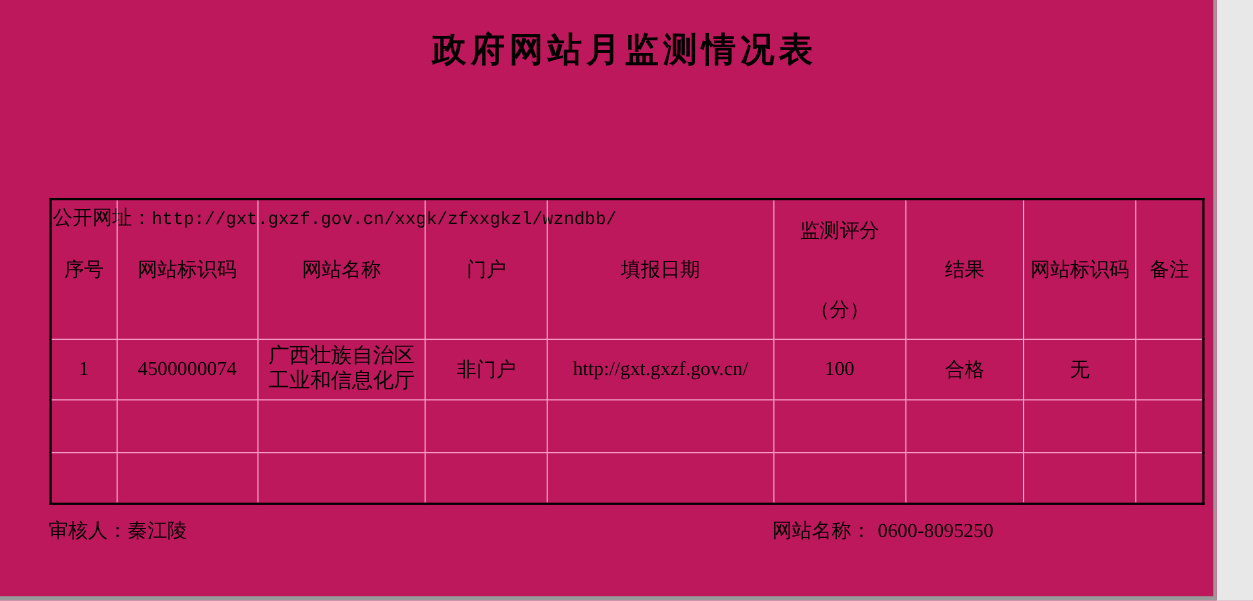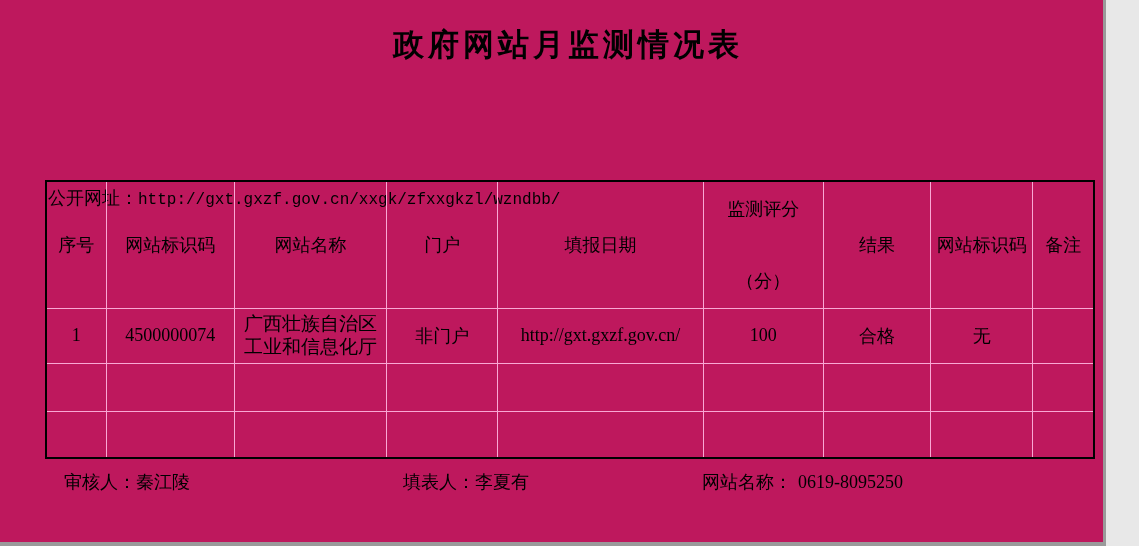--- a/index.html
+++ b/index.html
@@ -54,21 +54,21 @@
   .score-head-gap { height:48px; }
   td.cell-site-name {
     text-align:left; padding:0 2px;
     font-size:19px; line-height:1.2;
   }
   td.cell-home-url {
     text-align:left; padding:0;
     white-space:nowrap;
   }
   .footer-item { position:absolute; top:470px; font-size:18px; white-space:nowrap; }
-  .footer-reviewer { left:64px; }
+  .footer-reviewer { left:44px; }
   .footer-filler   { left:403px; }
   .footer-phone    { left:702px; }
   .footer-phone .num { margin-left:6px; }
 </style>
 </head>
 <body>
 
 <div class="sheet">
 
   <div class="doc-title">政府网站月监测情况表</div>
@@ -136,20 +136,19 @@
           <td></td>
           <td></td>
           <td></td>
           <td></td>
     </tr>
   </tbody>
     </table>
 
   <div class="footer-item footer-reviewer"><span>审核人：</span><span>秦江陵</span></div>
 
-  <div class="footer-item footer-filler"><span>填表人：</span><span>李夏有</span></div>
 
-  <div class="footer-item footer-phone"><span>网站名称：</span><span class="num">0619-8095250</span></div>
+  <div class="footer-item footer-phone"><span>网站名称：</span><span class="num">0600-8095250</span></div>
 
   <div class="edge-right"></div>
   <div class="edge-bottom"></div>
 
 </div>
 
 </body></html>

